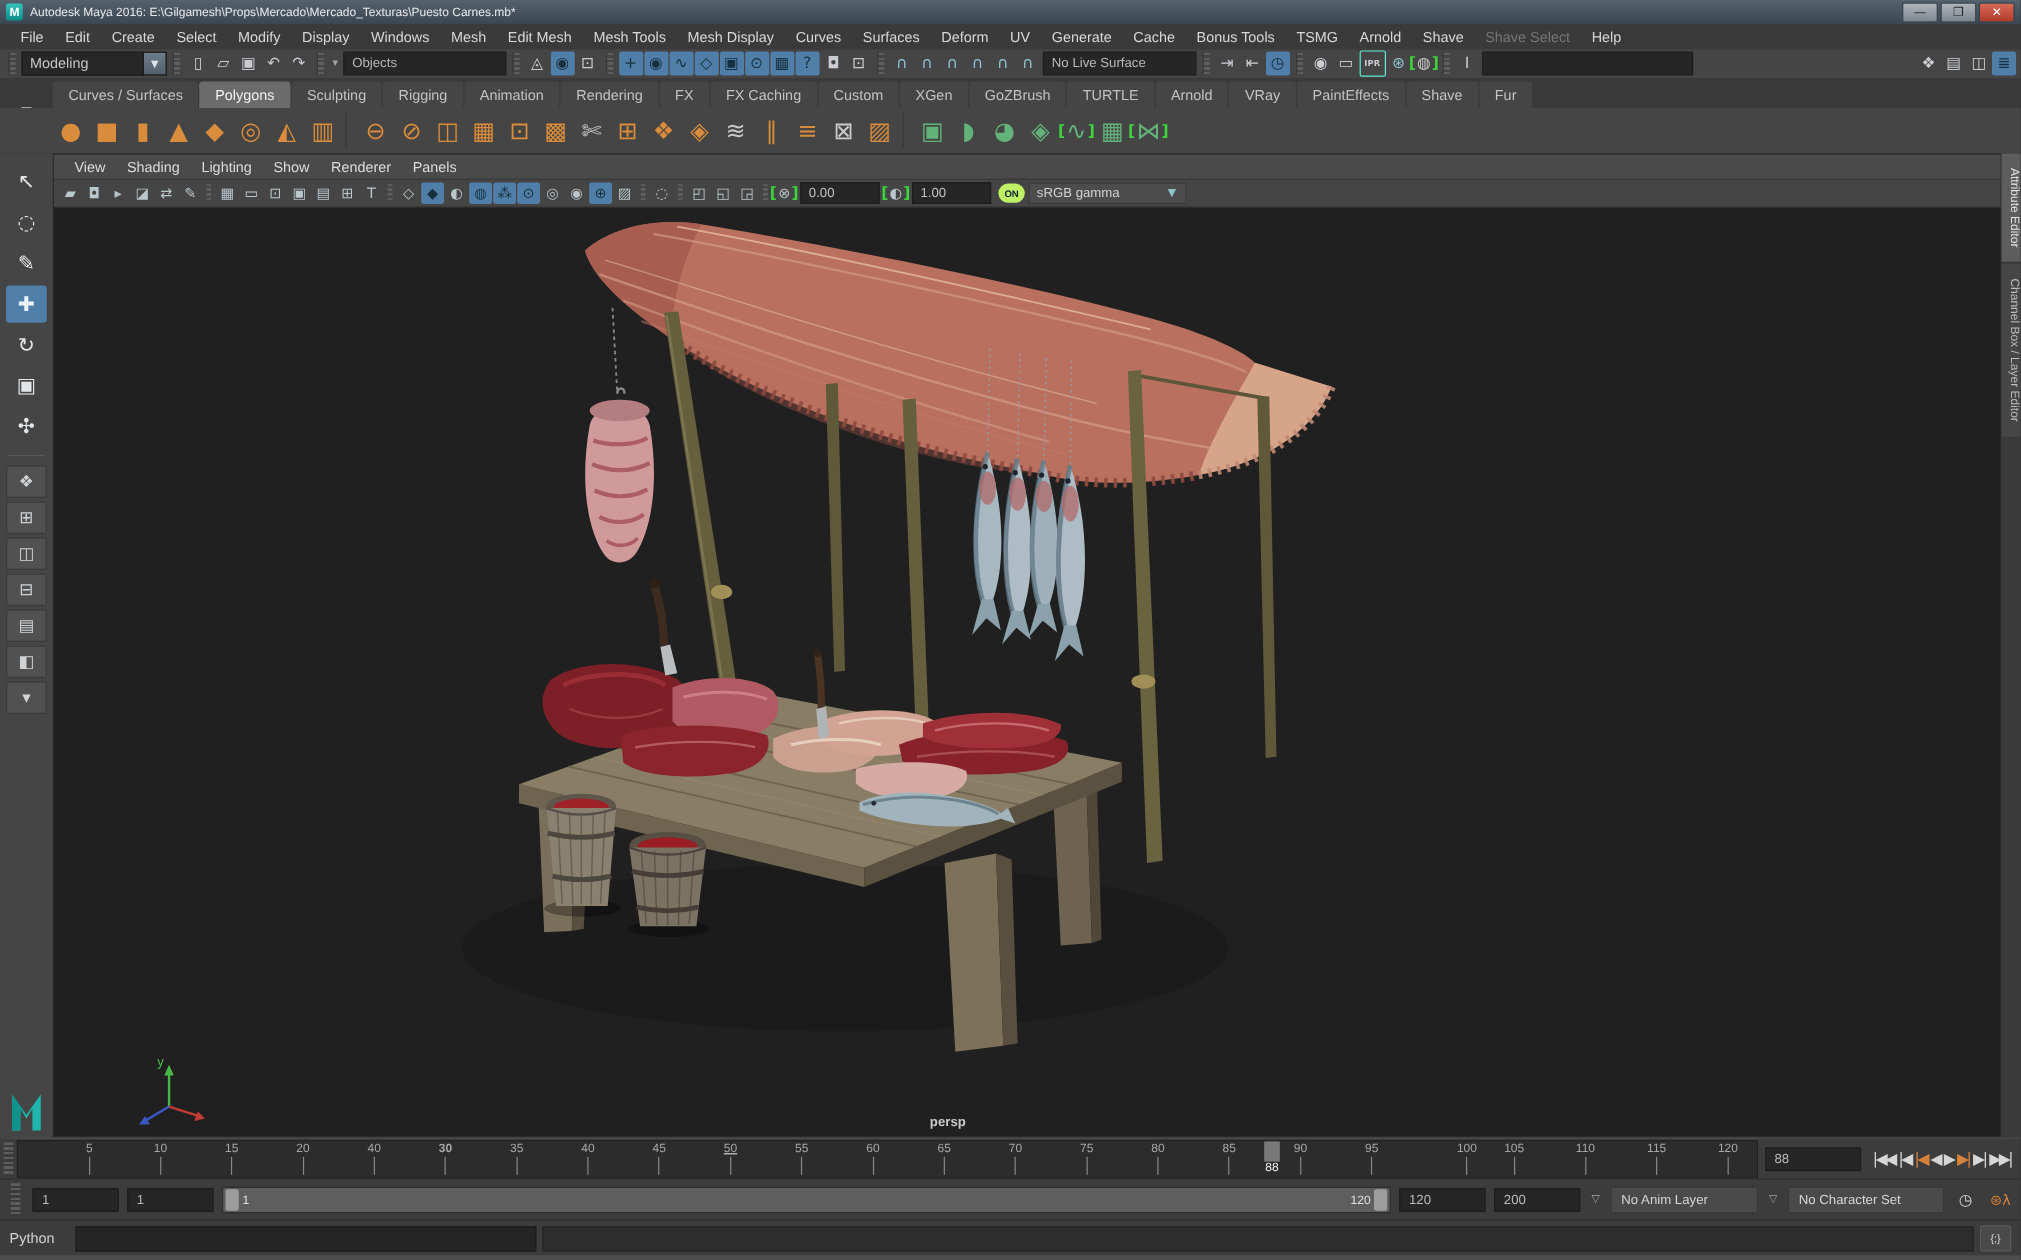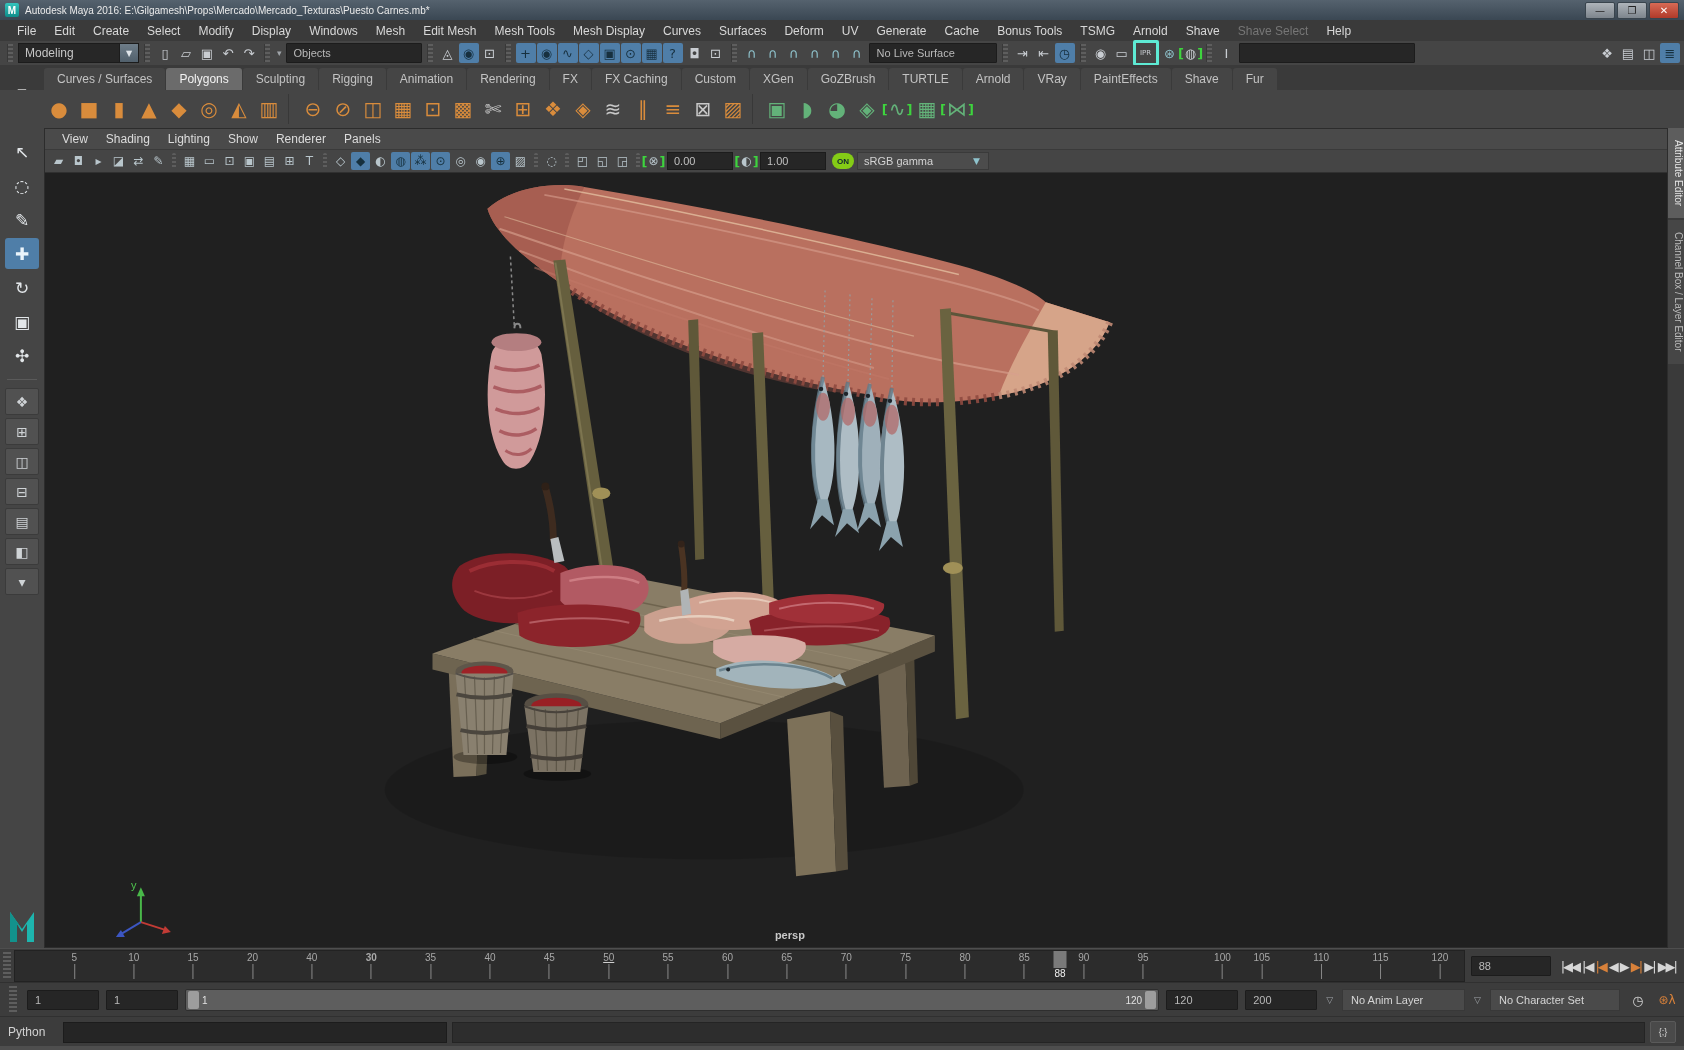--- a/index.html
+++ b/index.html
@@ -23,21 +23,21 @@
   
   .statusline{position:absolute;left:0;top:41px;right:0;height:24px;background:#454545;display:flex;align-items:center;gap:2px;padding:0 4px;border-bottom:1px solid #323232;}
   .grip{width:5px;height:18px;margin:0 3px;background:repeating-linear-gradient(#5e5e5e 0 2px,transparent 2px 4px);border-left:1px solid #383838;}
   .mode-select{display:flex;align-items:center;height:18px;}
   .mode-box{width:88px;height:18px;background:#272727;border:1px solid #1c1c1c;color:#c6c6c6;display:flex;align-items:center;padding:0 6px;}
   .mode-arrow{width:18px;height:18px;background:linear-gradient(#6e7d89,#51606c);color:#dfe5ea;font-size:8px;display:flex;align-items:center;justify-content:center;border:1px solid #1c1c1c;border-left:none;}
   .sl-row{display:flex;align-items:center;gap:1px;}
   .sl-icon{width:20px;height:20px;display:flex;align-items:center;justify-content:center;font-size:13px;color:#c9cdd2;border-radius:2px;}
   .sl-icon.active{background:#4f7ea8;color:#17303f;}
   .sl-icon.teal{color:#8fc3cd;}
-  .sl-icon.txt{font-size:7px;letter-spacing:0;color:#c9cdd2;border:3px solid #5eead4;}
+  .sl-icon.txt{font-size:7px;letter-spacing:0;color:#c9cdd2;border:1px solid #5eead4;font-weight:bold;}
   .bracketed{position:relative;}
   .bracketed::before,.bracketed::after{color:#3ed43e;font-weight:bold;font-size:13px;}
   .bracketed::before{content:"[";margin-right:1px;}
   .bracketed::after{content:"]";margin-left:1px;}
   .fld{background:#262626;border:1px solid #1c1c1c;color:#b9b9b9;height:18px;font-size:11px;display:flex;align-items:center;padding:0 7px;border-radius:1px;white-space:nowrap;}
   .caret{color:#9fa4a9;font-size:9px;padding:0 2px;}
   .spacer{flex:1;}
 
   
   .shelf-tabs{position:absolute;left:0;top:65px;right:0;height:25px;background:#3a3a3a;display:flex;align-items:flex-end;padding-left:44px;border-bottom:1px solid #2f2f2f;}
@@ -62,21 +62,21 @@
 
   .viewport{position:absolute;left:44px;top:0;right:16px;bottom:0;display:flex;flex-direction:column;border:1px solid #2c2c2c;}
   .panel-menubar{height:20px;background:#4a4a4a;display:flex;align-items:center;padding-left:8px;}
   .panel-menubar>div{display:flex;}
   .pm-item{padding:2px 9px;color:#dcdcdc;font-size:12px;white-space:nowrap;}
   .panel-toolbar{height:22px;background:#454545;display:flex;align-items:center;gap:1px;padding:0 4px;border-top:1px solid #3a3a3a;border-bottom:1px solid #303030;}
   .pt-icon{width:19px;height:18px;display:flex;align-items:center;justify-content:center;font-size:12px;color:#b9c6cc;border-radius:2px;}
   .pt-icon.active{background:#4f7ea8;color:#16303d;}
   .pt-grip{width:4px;height:16px;margin:0 3px;background:repeating-linear-gradient(#5e5e5e 0 2px,transparent 2px 4px);}
   .pt-fld{width:52px;height:16px;background:#262626;border:1px solid #1c1c1c;color:#c0c0c0;font-size:11px;display:flex;align-items:center;padding:0 6px;margin:0 3px;}
-  .on-pill{width:22px;height:16px;background:#84cc16;color:#0e2530;font-size:8px;font-weight:bold;display:flex;align-items:center;justify-content:center;border-radius:8px;margin:0 2px;}
+  .on-pill{width:22px;height:16px;background:#bef264;color:#0e2530;font-size:8px;font-weight:bold;display:flex;align-items:center;justify-content:center;border-radius:8px;margin:0 2px;}
   .vt-combo{width:118px;height:16px;background:#4c4c4c;border:1px solid #3a3a3a;color:#d3d3d3;font-size:11px;display:flex;align-items:center;padding:0 6px;gap:4px;}
   .vt-combo .caret{margin-left:auto;color:#8fc3cd;}
 
   .canvas{flex:1;position:relative;background:#202020;overflow:hidden;}
   .canvas svg{position:absolute;left:0;top:0;width:100%;height:100%;}
   .persp-label{position:absolute;left:45%;bottom:6px;color:#c9c9c9;font-size:11px;font-weight:bold;}
   .axis-y-label{position:absolute;left:86px;bottom:56px;color:#4ec24e;font-size:11px;}
 
   .right-strip{position:absolute;right:0;top:0;width:16px;bottom:0;background:#3a3a3a;display:flex;flex-direction:column;align-items:center;}
   .v-tab{writing-mode:vertical-rl;font-size:10px;padding:12px 0;width:16px;display:flex;justify-content:center;}

